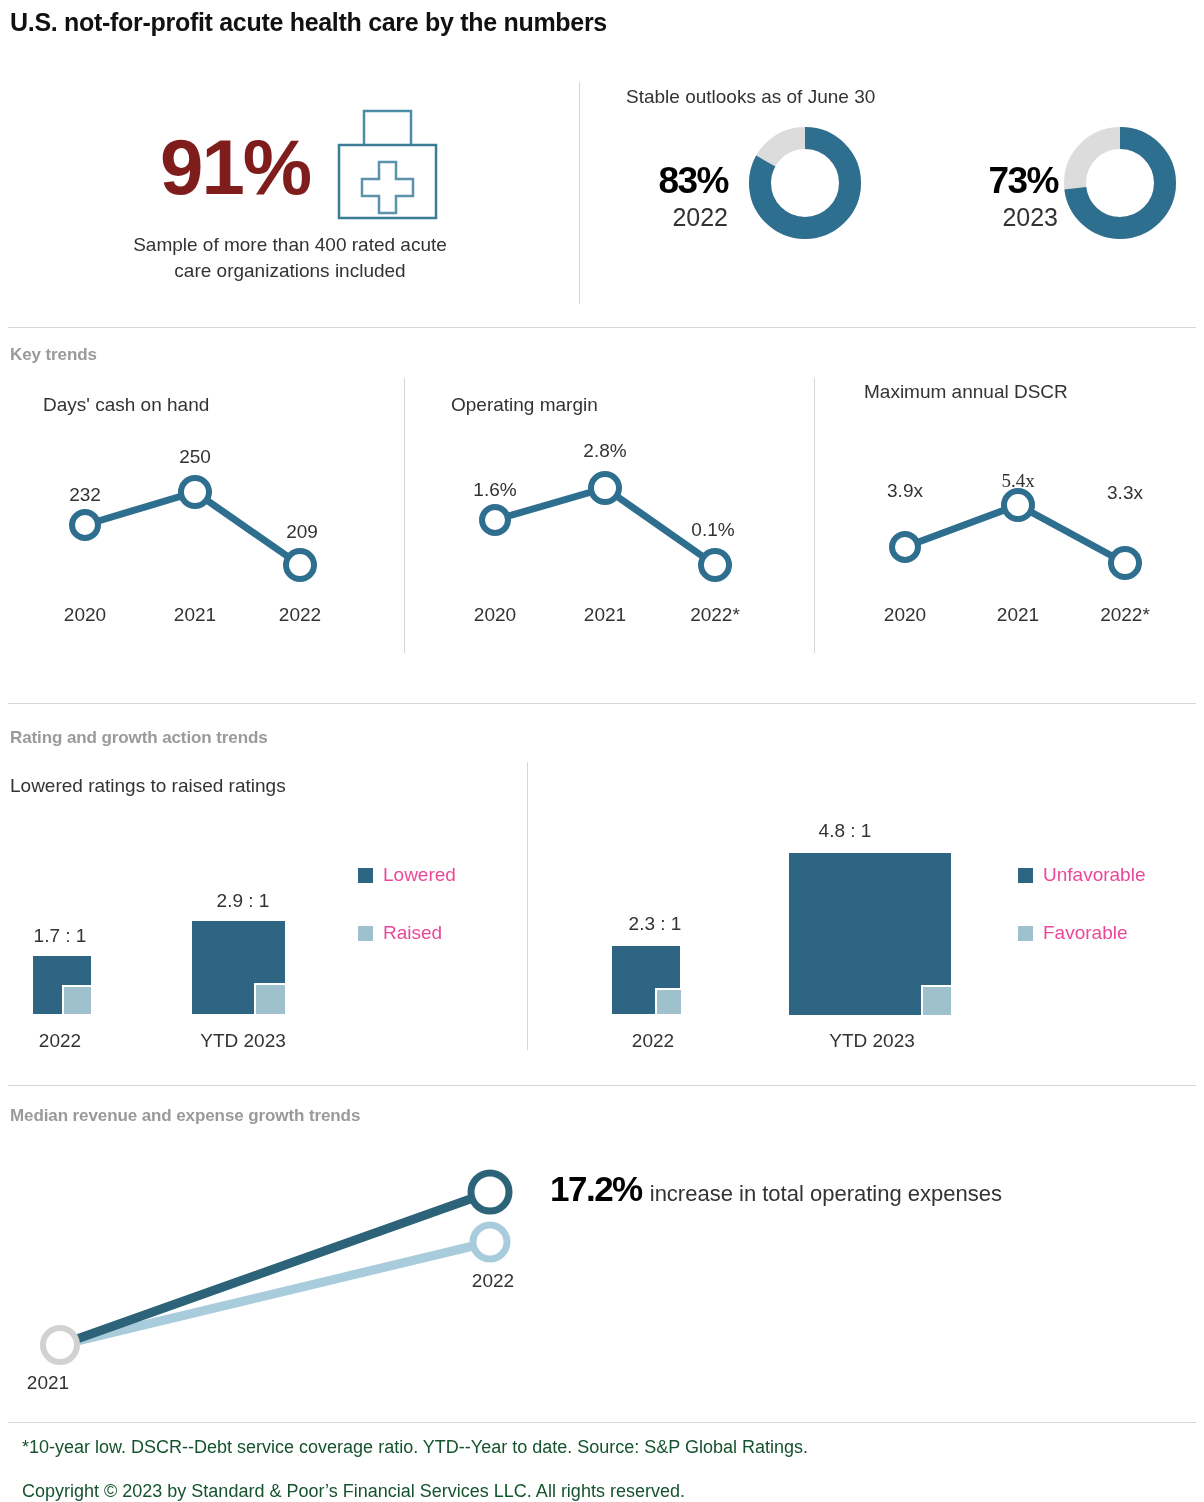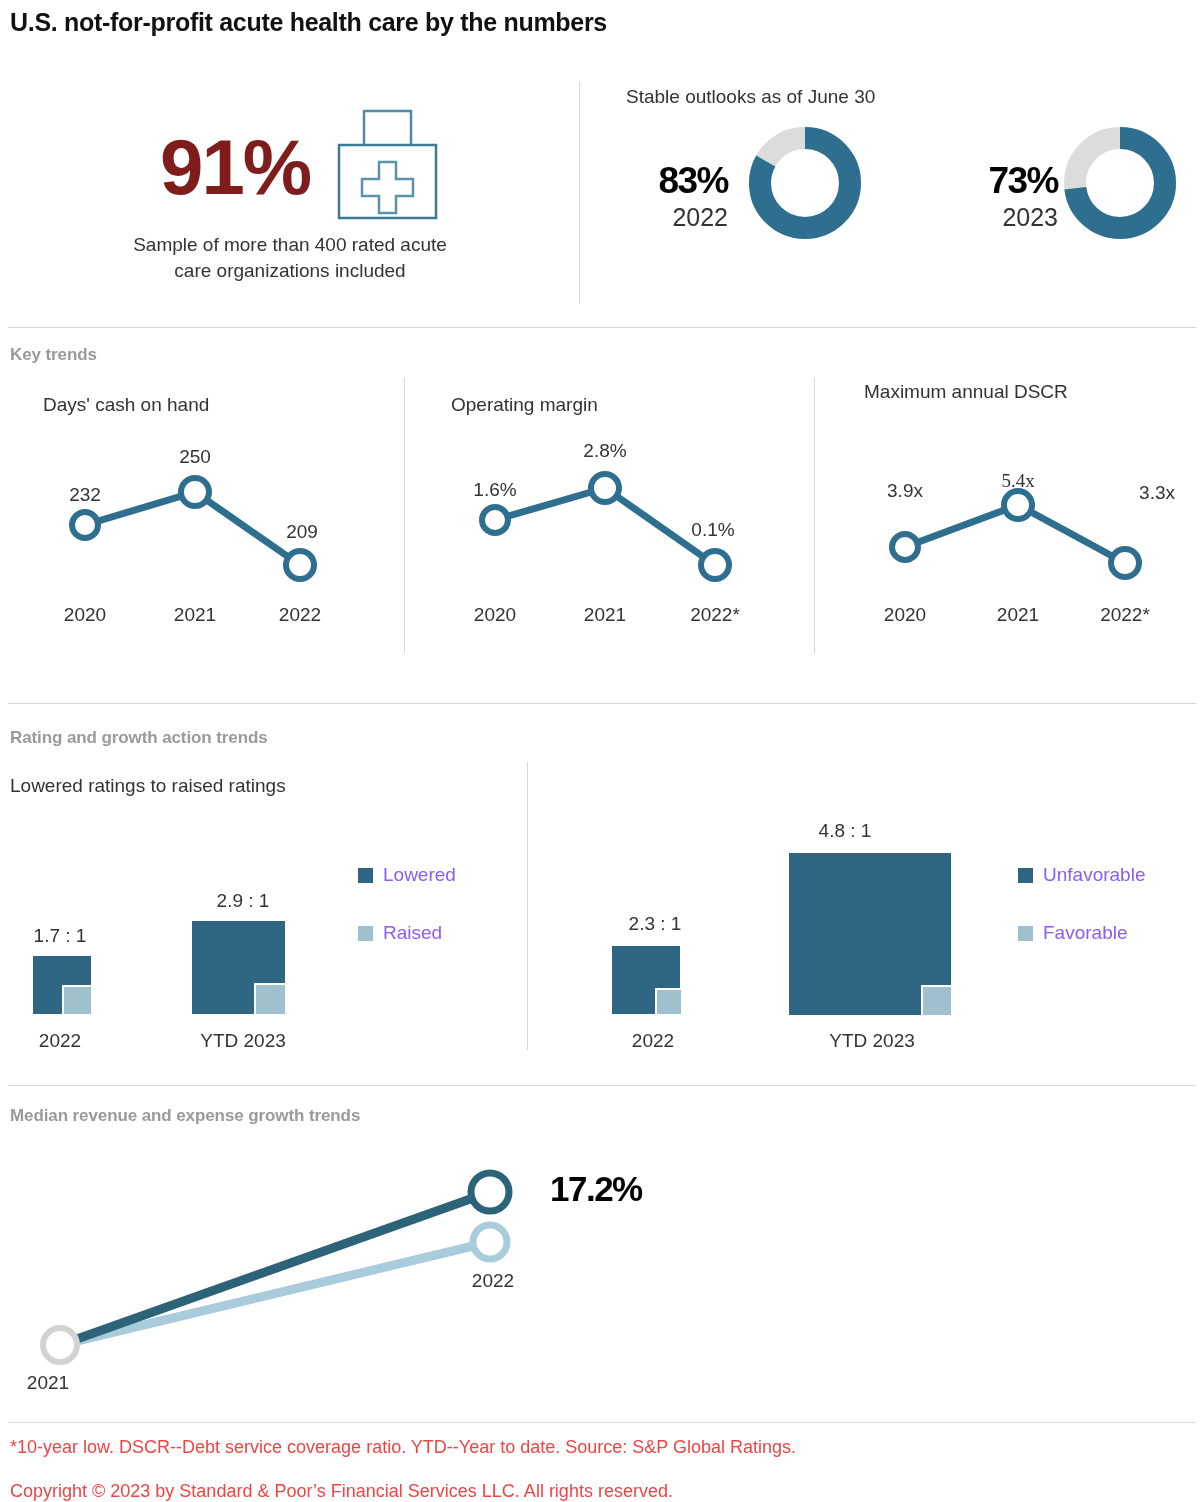--- a/index.html
+++ b/index.html
@@ -56,29 +56,29 @@
 
   
   .sub-title { position: absolute; font-size: 19px; color: #333; white-space: nowrap; }
   .sq-dark  { position: absolute; background: #2D6582; }
   .sq-light { position: absolute; background: #9FC1CE; border: 2px solid #ffffff; }
   .ratio-label { position: absolute; font-size: 19px; color: #333; text-align: center; white-space: nowrap; }
   .cat-label   { position: absolute; font-size: 19px; color: #333; text-align: center; white-space: nowrap; }
 
   .legend-item { position: absolute; display: flex; align-items: center; gap: 10px; }
   .legend-swatch { width: 15px; height: 15px; flex: 0 0 15px; }
-  .legend-text { font-size: 19px; color: #8b5cf6; white-space: nowrap; }
+  .legend-text { font-size: 19px; color: #ec4899; white-space: nowrap; }
 
   
   .callout { position: absolute; display: flex; align-items: baseline; gap: 8px; white-space: nowrap; }
   .callout-num { font-size: 35px; font-weight: bold; color: #000; letter-spacing: -1.5px; }
   .callout-txt { font-size: 22px; color: #333; }
 
   
-  .footer { position: absolute; left: 10px; font-size: 18px; color: #ef4444; line-height: 1.45; }
+  .footer { position: absolute; left: 22px; font-size: 18px; color: #14532d; line-height: 1.45; }
 
   svg { display: block; }
 </style>
 </head>
 <body>
 
 <div class="page">
 
   <div class="title">U.S. not-for-profit acute health care by the numbers</div>
 
@@ -164,21 +164,21 @@
   <div style="position:absolute; left:860px; top:470px;">
     <svg width="300" height="120" viewBox="0 0 300 120">
       <polyline points="45,77 158,35 265,93" fill="none" stroke="#2E6E8E" stroke-width="7" stroke-linejoin="round" stroke-linecap="round"></polyline>
       <circle cx="45" cy="77" r="13" fill="#ffffff" stroke="#2E6E8E" stroke-width="6"></circle>
       <circle cx="158" cy="35" r="14" fill="#ffffff" stroke="#2E6E8E" stroke-width="6"></circle>
       <circle cx="265" cy="93" r="14" fill="#ffffff" stroke="#2E6E8E" stroke-width="6"></circle>
     </svg>
   </div>
   <div class="pt-label" style="left:855px; top:480px; width:100px;">3.9x</div>
   <div class="pt-label" style="left:968px; top:470px; width:100px;font-family:Liberation Serif, serif;">5.4x</div>
-  <div class="pt-label" style="left:1075px; top:482px; width:100px;text-align:right;">3.3x</div>
+  <div class="pt-label" style="left:1075px; top:482px; width:100px;">3.3x</div>
   <div class="x-label" style="left:855px;  top:604px; width:100px;">2020</div>
   <div class="x-label" style="left:968px;  top:604px; width:100px;">2021</div>
   <div class="x-label" style="left:1075px; top:604px; width:100px;">2022*</div>
 
   <div class="hrule" style="top:703px;"></div>
   <div class="section-head" style="left:10px; top:728px;">Rating and growth action trends</div>
 
   <div class="sub-title" style="left:10px; top:775px;">Lowered ratings to raised ratings</div>
 
   <div class="ratio-label" style="left:5px; top:925px; width:110px;">1.7 : 1</div>
@@ -235,19 +235,20 @@
       <circle cx="470" cy="92" r="17" fill="#ffffff" stroke="#A8CCDB" stroke-width="7"></circle>
       <circle cx="470" cy="42" r="19" fill="#ffffff" stroke="#2C6378" stroke-width="7"></circle>
       <circle cx="40" cy="195" r="17" fill="#ffffff" stroke="#D2D2D2" stroke-width="6"></circle>
     </svg>
   </div>
   <div class="x-label" style="left:8px; top:1372px; width:80px;">2021</div>
   <div class="x-label" style="left:448px; top:1270px; width:90px;">2022</div>
 
   <div class="callout" style="left:550px; top:1169px;">
     <span class="callout-num">17.2%</span>
+    <span class="callout-txt">increase in total operating expenses</span>
   </div>
 
   <div class="hrule" style="top:1422px;"></div>
   <div class="footer" style="top:1434px;">*10-year low. DSCR--Debt service coverage ratio. YTD--Year to date. Source: S&amp;P Global Ratings.</div>
   <div class="footer" style="top:1462px;margin-top:16px;">Copyright © 2023 by Standard &amp; Poor’s Financial Services LLC. All rights reserved.</div>
 
 </div>
 
 </body></html>

